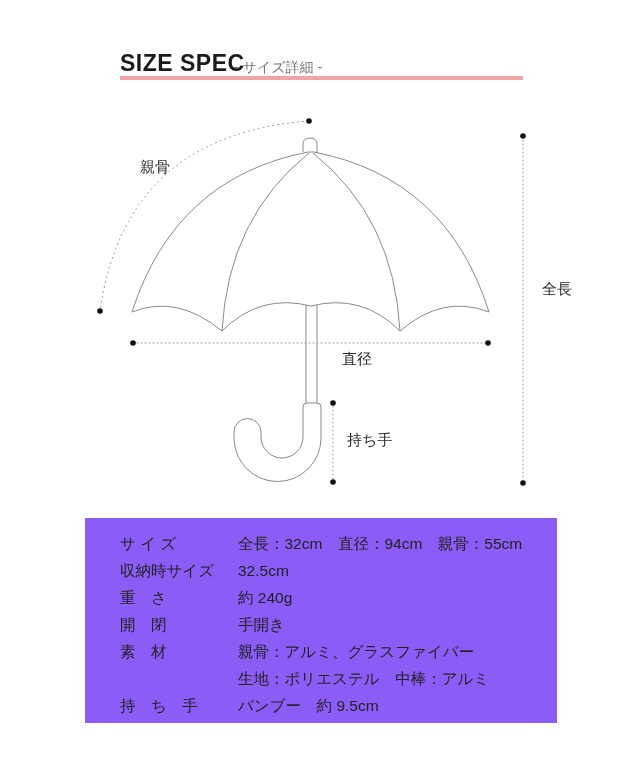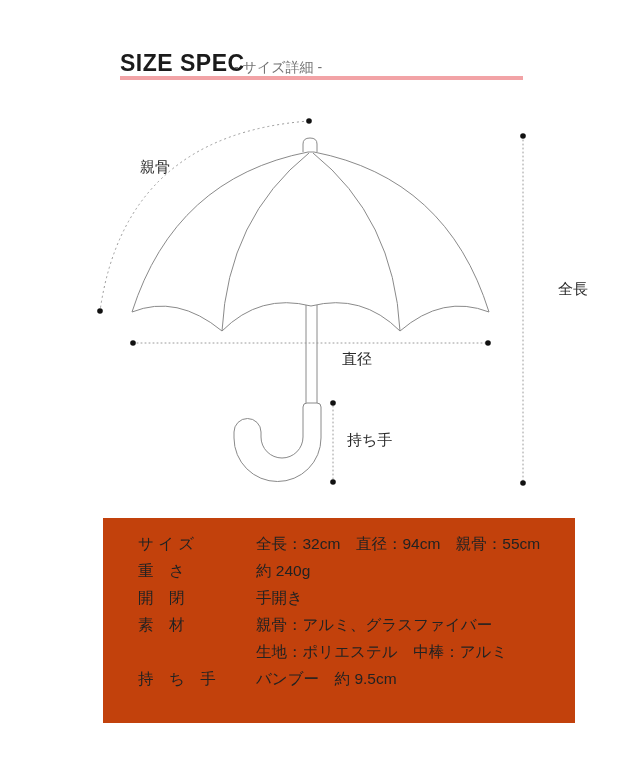--- a/index.html
+++ b/index.html
@@ -23,27 +23,27 @@
     position:absolute;left:120px;top:76px;width:403px;height:4px;
     background:#f2a3a6;
   }
   
   .diagram-svg{position:absolute;left:0;top:0;}
   .dim-label{
     position:absolute;font-size:15px;line-height:16px;color:#2a2a2a;
     white-space:nowrap;
   }
   .dim-label.rib{left:140px;top:159px;}
-  .dim-label.total{left:542px;top:281px;margin-left:16px;}
+  .dim-label.total{left:542px;top:281px;}
   .dim-label.dia{left:342px;top:351px;}
   .dim-label.handle{left:347px;top:432px;}
   
   .spec-box{
-    position:absolute;left:103px;top:518px;width:472px;height:205px;
-    background:#c2410c;box-sizing:border-box;
+    position:absolute;left:85px;top:518px;width:472px;height:205px;
+    background:#8b5cf6;box-sizing:border-box;
     padding:12px 0 0 35px;
   }
   .spec-row{display:flex;align-items:flex-start;}
   .spec-label{
     flex:none;width:118px;
     font-size:15.5px;line-height:27px;color:#222;white-space:pre;
   }
   .spec-value{
     font-size:15.5px;line-height:27px;color:#222;white-space:pre;
   }
@@ -106,20 +106,24 @@
 <div class="dim-label dia">直径</div>
 <div class="dim-label handle">持ち手</div>
 
 <div class="spec-box">
 
   <div class="spec-row">
     <div class="spec-label">サ イ ズ</div>
     <div class="spec-value">全長：32cm　直径：94cm　親骨：55cm</div>
   </div>
 
+  <div class="spec-row">
+    <div class="spec-label">収納時サイズ</div>
+    <div class="spec-value">32.5cm</div>
+  </div>
 
   <div class="spec-row">
     <div class="spec-label">重　さ</div>
     <div class="spec-value">約 240g</div>
   </div>
 
   <div class="spec-row">
     <div class="spec-label">開　閉</div>
     <div class="spec-value">手開き</div>
   </div>

